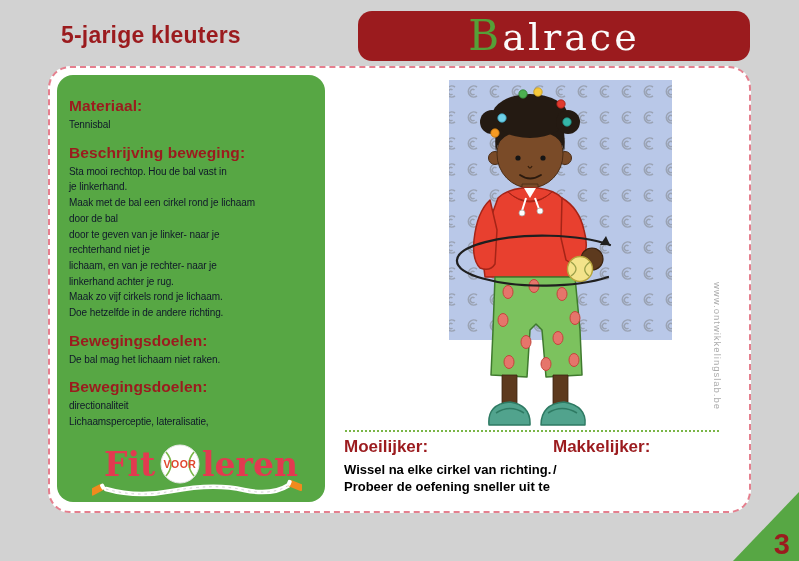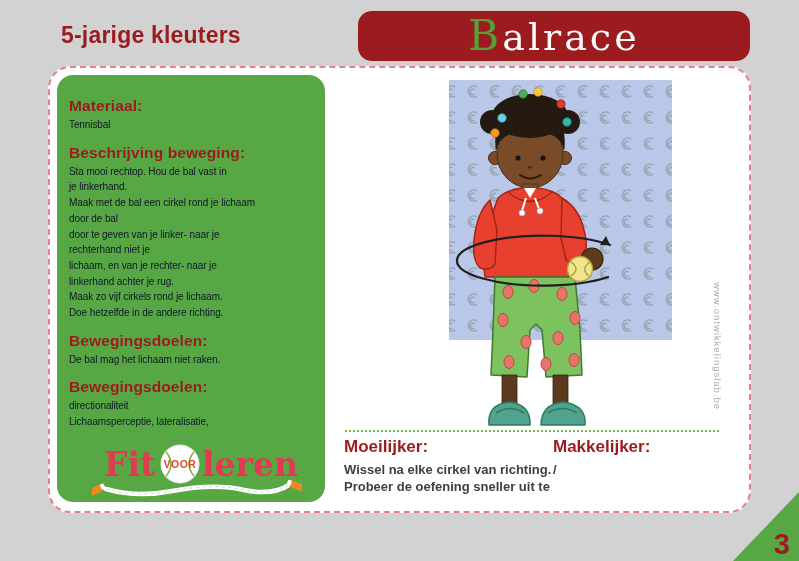--- a/index.html
+++ b/index.html
@@ -75,21 +75,21 @@
   .separator-line {
     position: absolute; left: 345px; top: 430px; width: 374px;
     border-top: 2px dotted #7ab648;
   }
   .variation { position: absolute; top: 437px; }
   .variation.harder { left: 344px; width: 205px; }
   .variation.easier { left: 553px; width: 160px; }
   .variation-heading {
     color: #9b1b1e; font-weight: bold; font-size: 17px; margin-bottom: 4px;
   }
-  .variation-body { color: #404040; font-size: 13px; font-weight: bold; }
+  .variation-body { color: #000000; font-size: 13px; font-weight: bold; }
   .variation-body div { white-space: nowrap; line-height: 17px; }
   
   .corner-triangle {
     position: absolute; left: 733px; top: 492px;
     width: 66px; height: 69px;
     background: #57a744;
     clip-path: polygon(100% 0, 100% 100%, 0 100%);
   }
   .page-number {
     position: absolute; right: 9px; bottom: 0px;

